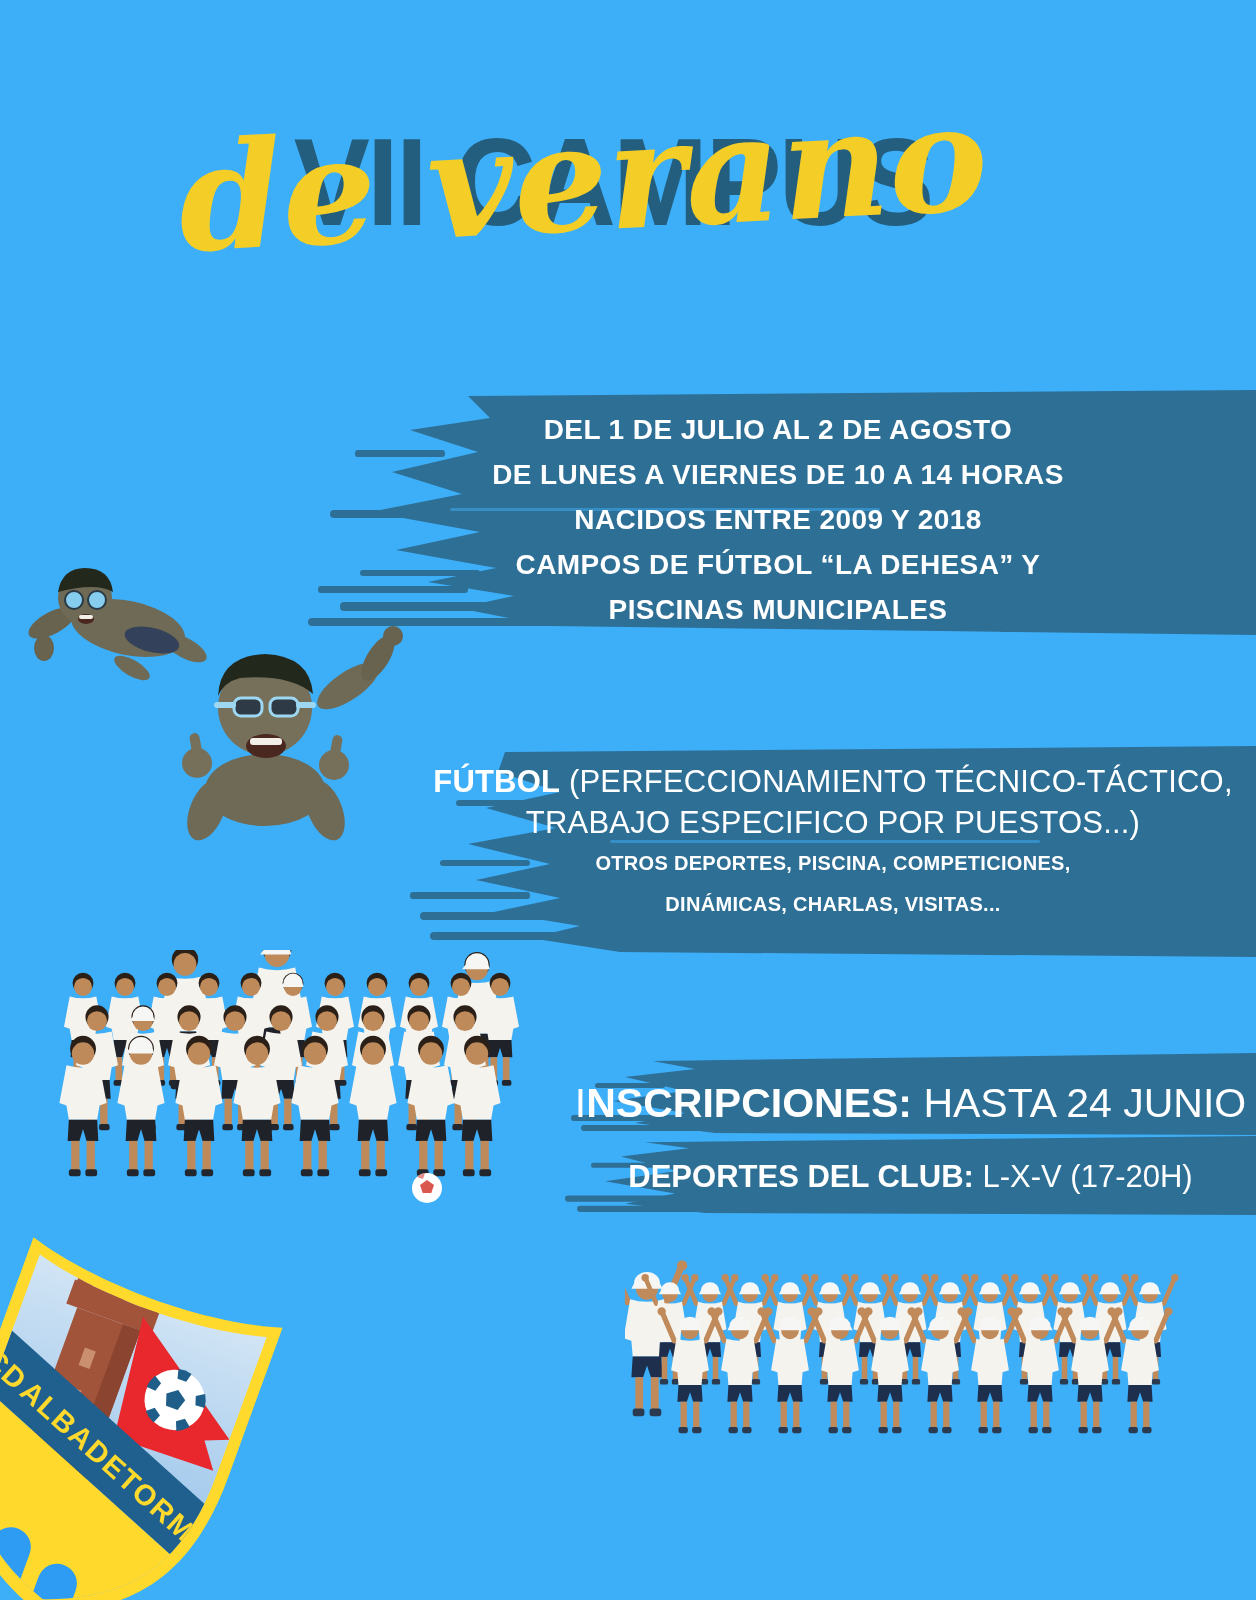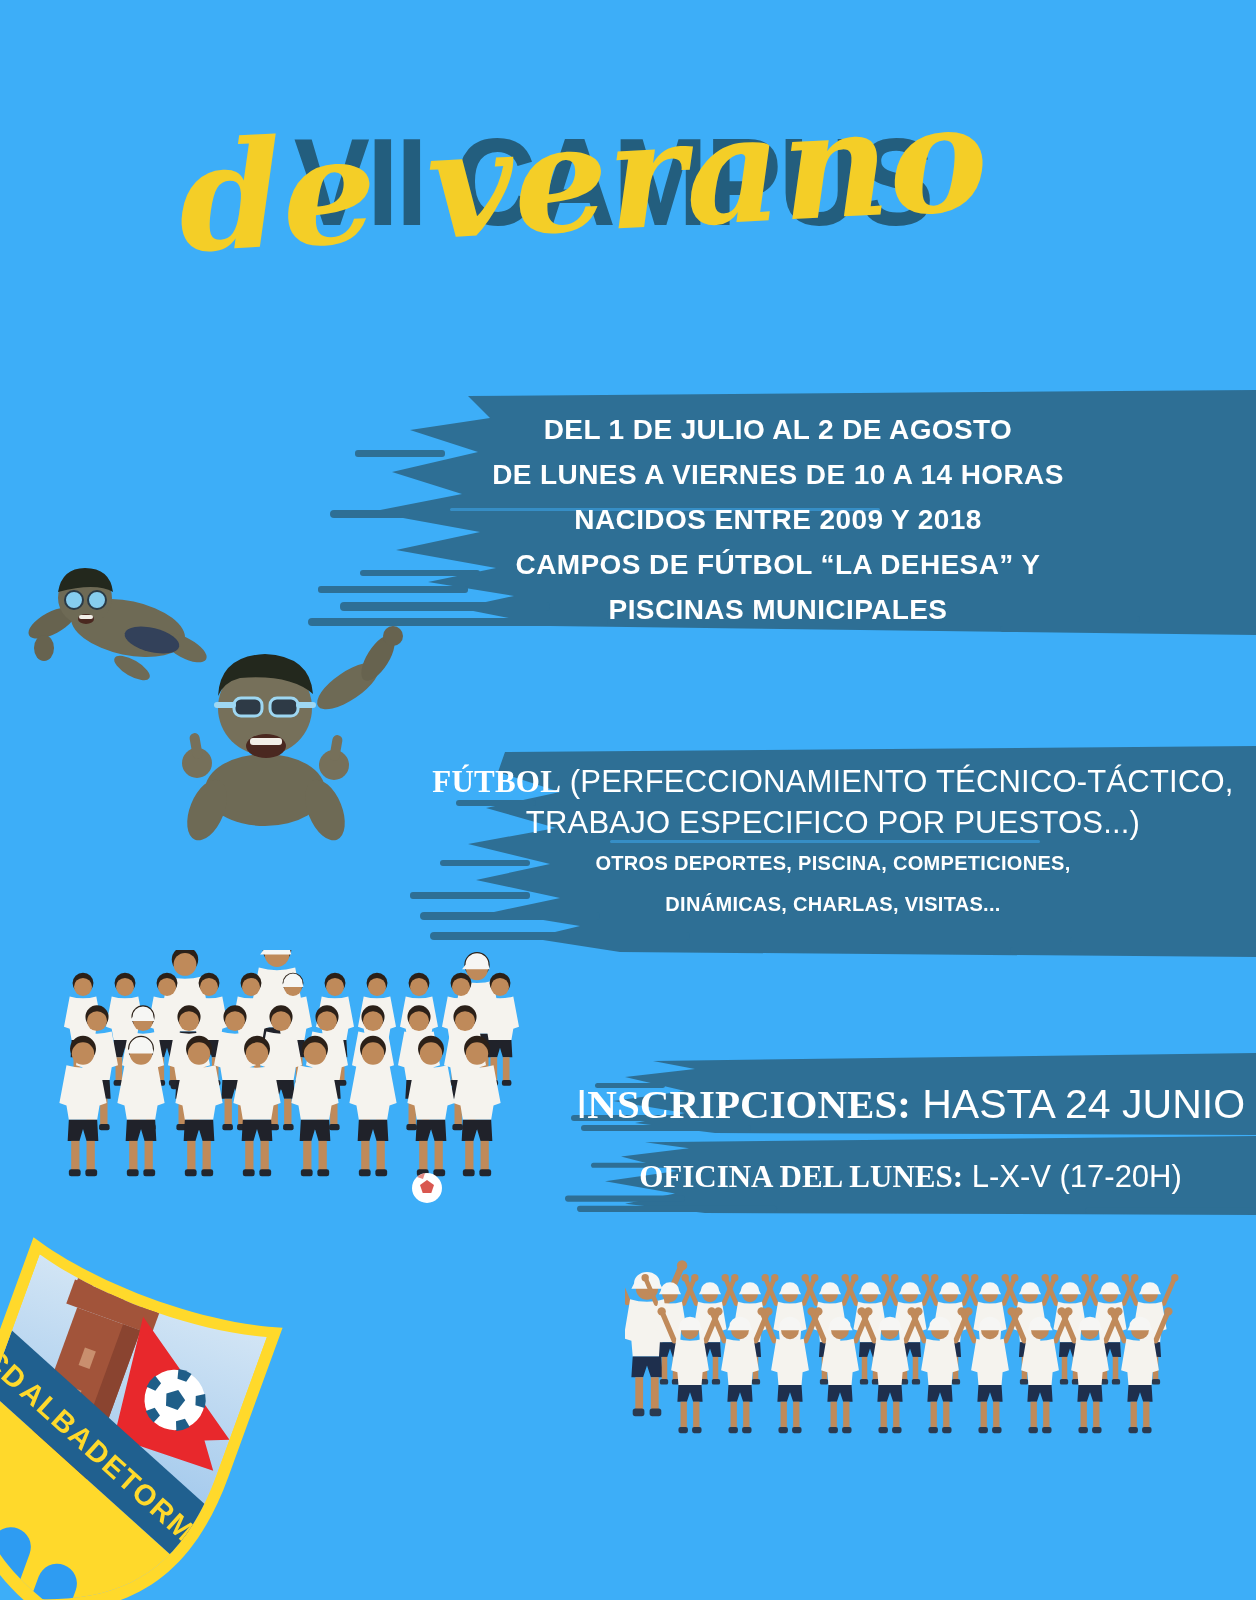--- a/index.html
+++ b/index.html
@@ -32,21 +32,21 @@
   .stroke-text{position:relative;color:var(--white);text-align:center;}
   .b1{left:300px;top:390px;width:956px;height:245px;}
   .b1 .stroke-text{padding-top:17px;font-size:28px;font-weight:700;line-height:45px;letter-spacing:.4px;}
   .b2{left:410px;top:742px;width:846px;height:215px;}
   .b2 .groupA{padding-top:19px;font-size:31px;font-weight:400;line-height:41px;letter-spacing:.2px;}
   .b2 .groupB{margin-top:0;font-size:20px;font-weight:700;line-height:41px;letter-spacing:.3px;}
   .b3a{left:565px;top:1053px;width:691px;height:82px;}
   .b3a .stroke-text{padding-top:27px;font-size:41px;font-weight:400;}
   .b3b{left:565px;top:1136px;width:691px;height:79px;}
   .b3b .stroke-text{padding-top:23px;font-size:31px;font-weight:400;}
-  .bold{font-weight:700;font-family:Liberation Serif, serif;}
+  .bold{font-weight:700;}
   .thin{font-weight:400;}
   
   .photo{position:absolute;z-index:1;}
   .photo svg{width:100%;height:100%;display:block;}
   .swimmers{left:0;top:540px;width:420px;height:350px;}
   .group1{left:25px;top:950px;width:500px;height:270px;}
   .group2{left:625px;top:1238px;width:560px;height:242px;z-index:5;}
   
   .crest{position:absolute;left:-40px;top:1256px;width:280px;height:372px;
          transform:rotate(20deg);z-index:6;}
@@ -254,21 +254,21 @@
 
   <section class="stroke-block b3b">
     <svg viewBox="0 0 691 77" preserveAspectRatio="none">
       <path class="f-brush" d="M80,6 L691,0 L691,77 L140,75 L60,66 L110,56 L40,44 L112,34 L56,20 L124,12 Z"></path>
       <rect class="f-brush" x="0" y="58" width="120" height="6" rx="3"></rect>
       <rect class="f-brush" x="12" y="68" width="200" height="6" rx="3"></rect>
       <rect class="f-brush" x="26" y="26" width="76" height="5" rx="2.5"></rect>
       <rect class="f-brush" x="520" y="70" width="171" height="5" rx="2.5"></rect>
     </svg>
     <div class="stroke-text">
-      <span class="bold">OFICINA DEL LUNES:</span><span> L-X-V (17-20H)</span>
+      <span class="bold">DEPORTES DEL CLUB:</span><span> L-X-V (17-20H)</span>
     </div>
   </section>
 
   <div class="photo group2">
     <svg viewBox="0 0 560 240">
       <g>
         <use href="#kidUp" transform="translate(22,120) scale(1.3)"></use>
         <use href="#kidUp" transform="translate(45,105) scale(0.92)"></use>
         <use href="#kidUp" transform="translate(85,105) scale(0.92)"></use>
         <use href="#kidUp" transform="translate(125,105) scale(0.92)"></use>

